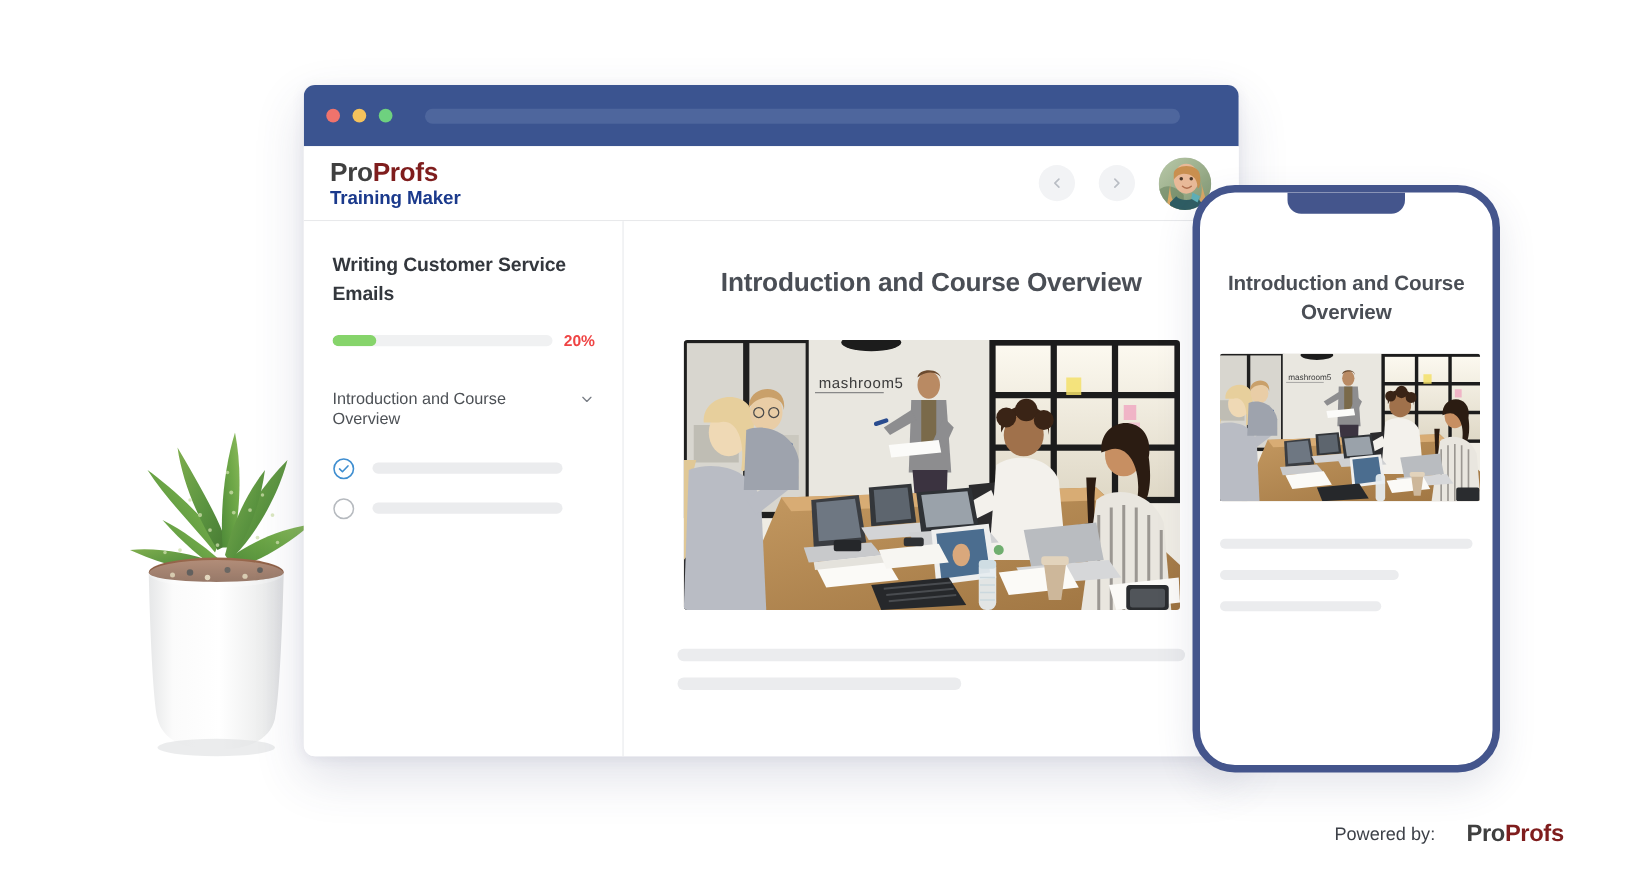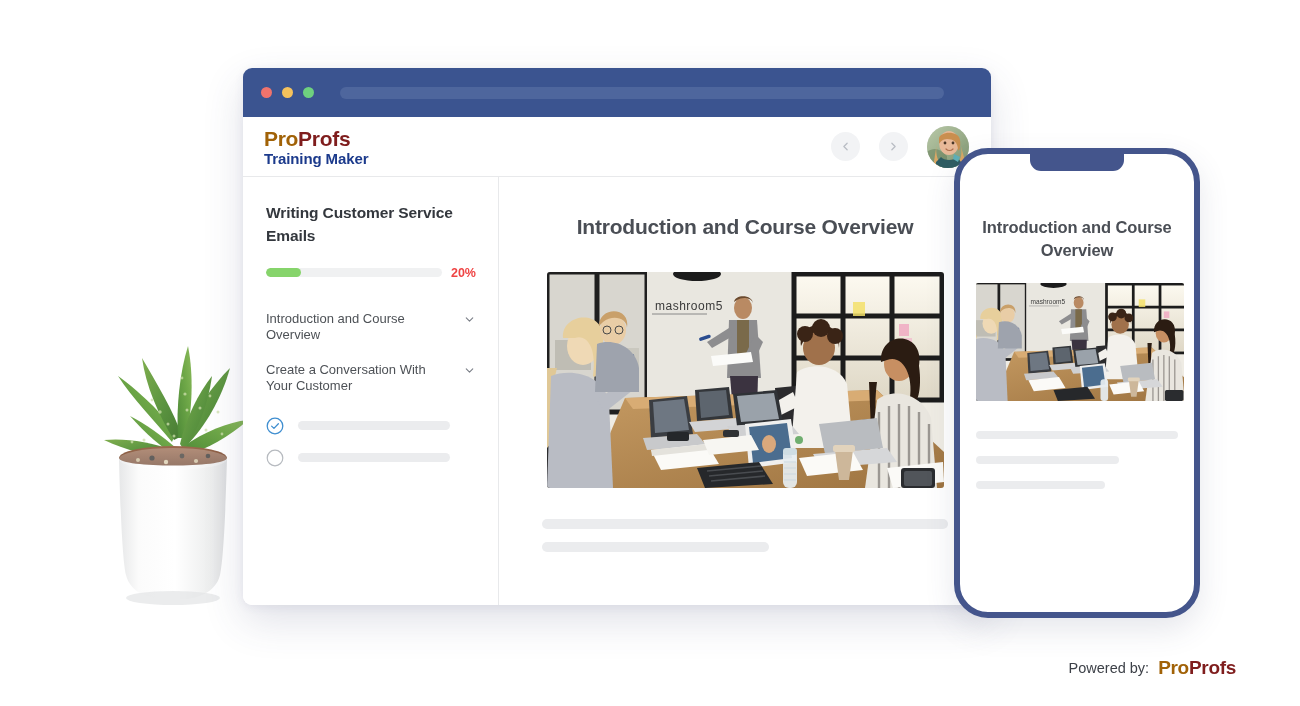--- a/index.html
+++ b/index.html
@@ -38,21 +38,21 @@
     border-radius: 7px; background: #4e669d;
   }
 
   .appbar {
     height: 59px; background: #fff;
     display: flex; align-items: center; padding: 0 22px 0 21px;
     position: relative;
   }
   .logo { display: flex; flex-direction: column; line-height: 1; }
   .logo-top { font-size: 21px; font-weight: bold; letter-spacing: -.3px; }
-  .logo-pro { color: #a16207; }
+  .logo-pro { color: #404040; }
   .logo-profs { color: #7f1d1d; }
   .logo-sub { font-size: 15px; font-weight: bold; color: #1b3a8c; letter-spacing: -.1px; margin-top: 2px; }
 
   .appbar-right {
     position: absolute; right: 22px; top: 0; height: 59px;
     display: flex; align-items: center; gap: 19px;
   }
   .navbtn {
     width: 29px; height: 29px; border-radius: 50%;
     background: #f2f3f5; border: none;
@@ -145,22 +145,22 @@
   }
   .phone-photo svg { display: block; width: 100%; height: 100%; }
   .phone-skels { margin-top: 30px; }
   .phone-skels .skel { height: 8px; margin-bottom: 17px; }
   .ps1 { width: 100%; }
   .ps2 { width: 71%; }
   .ps3 { width: 64%; }
 
   
   .footer {
-    position: absolute; right: 64px; bottom: 27px;
-    display: flex; align-items: center; gap: 9px;
+    position: absolute; right: 49px; bottom: 27px;
+    display: flex; align-items: center; gap: 25px;
   }
   .footer-label { font-size: 14.5px; color: #3d4148; }
   .footer-logo { font-size: 19px; font-weight: bold; letter-spacing: -.3px; }
 </style>
 </head>
 <body>
 
 <div class="stage">
 
   <div class="plant-wrap">
@@ -297,26 +297,20 @@
           <div class="progress-label">20%</div>
         </div>
 
         <nav class="nav-list">
           <div class="nav-item">
             <span class="nav-label">Introduction and Course Overview</span>
             <svg class="chev" width="13" height="13" viewBox="0 0 24 24" fill="none" stroke="#7a7f87" stroke-width="2" stroke-linecap="round" stroke-linejoin="round">
                 <polyline points="6 9 12 15 18 9"></polyline>
               </svg>
           </div>
-          <div class="nav-item">
-            <span class="nav-label">Create a Conversation With Your Customer</span>
-            <svg class="chev" width="13" height="13" viewBox="0 0 24 24" fill="none" stroke="#7a7f87" stroke-width="2" stroke-linecap="round" stroke-linejoin="round">
-                <polyline points="6 9 12 15 18 9"></polyline>
-              </svg>
-          </div>
         </nav>
 
         <div class="lesson-list">
           <div class="lesson">
             <svg class="circle-check" viewBox="0 0 24 24" fill="none">
               <circle cx="12" cy="12" r="10.4" stroke="#3f8ed0" stroke-width="1.7"></circle>
               <polyline points="7.5 12.2 10.6 15.2 16.5 9" stroke="#3f8ed0" stroke-width="1.7" stroke-linecap="round" stroke-linejoin="round"></polyline>
             </svg>
             <span class="skel"></span>
           </div>

